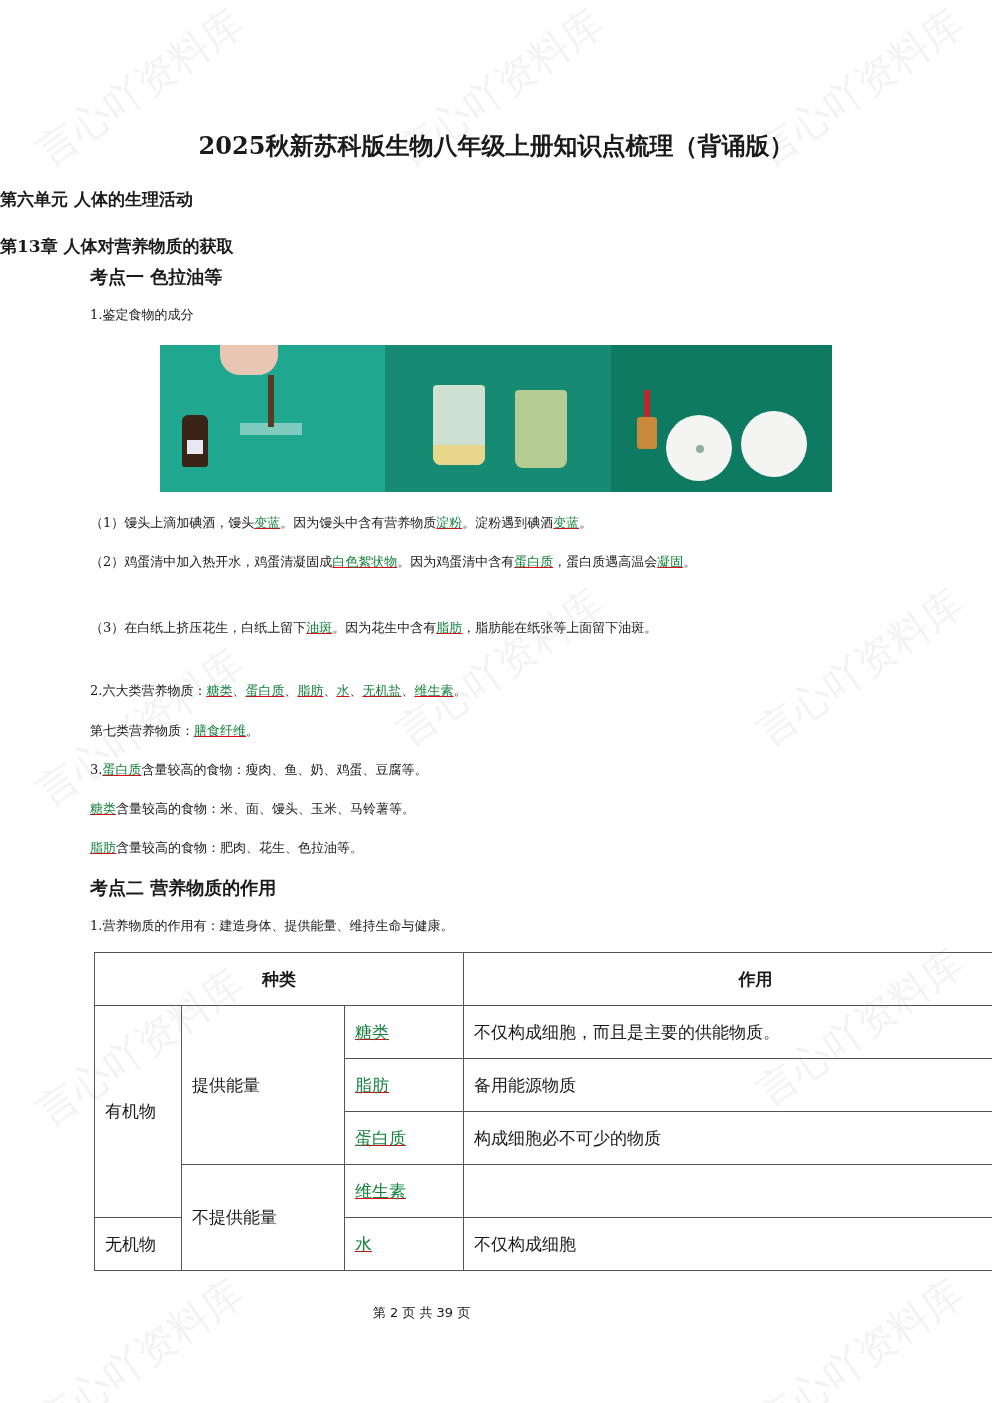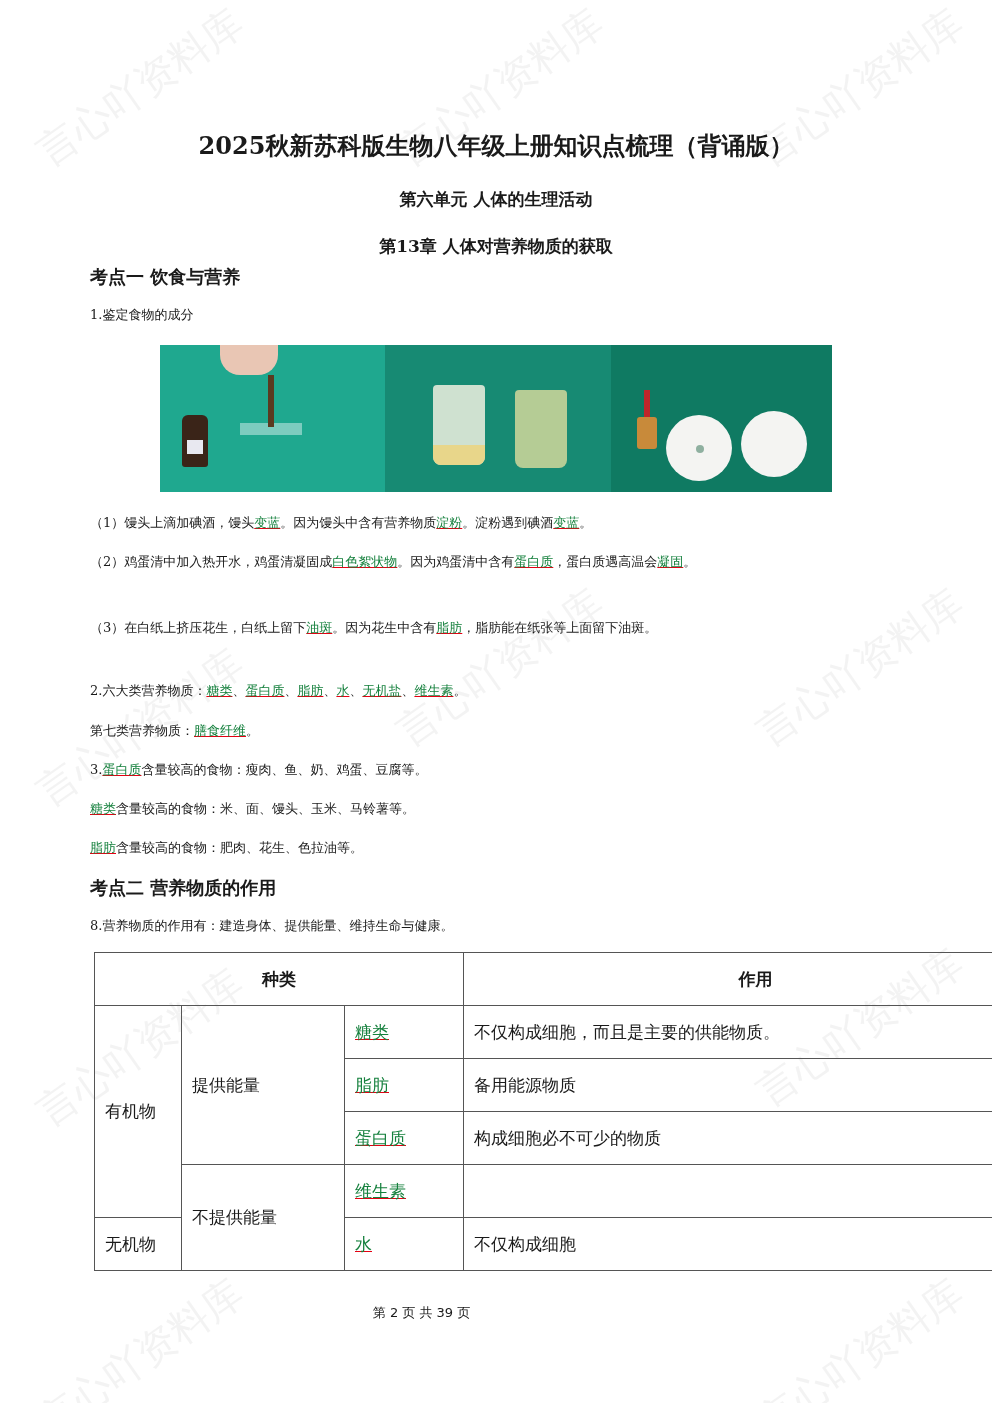--- a/index.html
+++ b/index.html
@@ -1,19 +1,19 @@
 <!DOCTYPE html>
 <html><head>
 <meta charset="utf-8">
 <style>
   html,body{margin:0;padding:0;background:#ffffff;}
   body{width:992px;height:1403px;position:relative;overflow:hidden;font-family:"DejaVu Serif","Liberation Serif",serif;color:#1a1a1a;}
   .wm{position:absolute;font-family:"DejaVu Sans",sans-serif;font-size:40px;color:rgba(190,190,190,0.18);transform:rotate(-35deg);white-space:nowrap;pointer-events:none;}
   .title{position:absolute;top:130px;left:0;width:992px;text-align:center;font-size:24px;font-weight:bold;}
-  .sub{position:absolute;left:0;width:992px;text-align:center;font-size:17px;font-weight:bold;}
+  .sub{position:absolute;left:0;width:992px;text-align:left;font-size:17px;font-weight:bold;}
   .kp{position:absolute;left:90px;font-size:18px;font-weight:bold;}
   .p{position:absolute;left:90px;font-size:13px;line-height:30px;width:820px;}
   .red{color:#15803d;text-decoration:underline;text-decoration-color:#e60012;}
   .photos{position:absolute;left:160px;top:345px;width:672px;height:147px;display:flex;}
   .ph{height:147px;position:relative;overflow:hidden;}
   .ph1{width:225px;background:#1fa88f;}
   .ph2{width:226px;background:#178a73;}
   .ph3{width:221px;background:#0f7a62;}
   table{position:absolute;left:94px;top:952px;width:954px;border-collapse:collapse;font-size:17px;}
   td,th{border:1px solid #555;padding:0 10px;height:52px;text-align:left;font-weight:normal;}
@@ -31,21 +31,21 @@
 <div class="wm" style="left:740px;top:640px;">言心吖资料库</div>
 <div class="wm" style="left:20px;top:1020px;">言心吖资料库</div>
 <div class="wm" style="left:740px;top:1000px;">言心吖资料库</div>
 <div class="wm" style="left:20px;top:1330px;">言心吖资料库</div>
 <div class="wm" style="left:740px;top:1330px;">言心吖资料库</div>
 
 <div class="title">2025秋新苏科版生物八年级上册知识点梳理（背诵版）</div>
 <div class="sub" style="top:188px;">第六单元 人体的生理活动</div>
 <div class="sub" style="top:227px;margin-top:8px;">第13章 人体对营养物质的获取</div>
 
-<div class="kp" style="top:265px;">考点一 饮食与营养</div>
+<div class="kp" style="top:265px;">考点一 色拉油等</div>
 <div class="p" style="top:300px;">1.鉴定食物的成分</div>
 
 <div class="photos">
   <div class="ph ph1">
     <div style="position:absolute;left:22px;top:70px;width:26px;height:52px;background:#3a2418;border-radius:6px 6px 3px 3px;"></div>
     <div style="position:absolute;left:27px;top:95px;width:16px;height:14px;background:#e8e8f0;"></div>
     <div style="position:absolute;left:80px;top:78px;width:62px;height:12px;background:rgba(220,240,240,0.5);"></div>
     <div style="position:absolute;left:108px;top:30px;width:6px;height:52px;background:#5a3a20;"></div>
     <div style="position:absolute;left:60px;top:0;width:58px;height:30px;background:#e9c6b4;border-radius:0 0 20px 20px;"></div>
   </div>
@@ -87,21 +87,21 @@
   <span>3.</span><span class="red">蛋白质</span><span>含量较高的食物：瘦肉、鱼、奶、鸡蛋、豆腐等。</span>
 </div>
 <div class="p" style="top:794px;">
   <span class="red">糖类</span><span>含量较高的食物：米、面、馒头、玉米、马铃薯等。</span>
 </div>
 <div class="p" style="top:833px;">
   <span class="red">脂肪</span><span>含量较高的食物：肥肉、花生、色拉油等。</span>
 </div>
 
 <div class="kp" style="top:876px;">考点二 营养物质的作用</div>
-<div class="p" style="top:911px;">8.营养物质的作用有：建造身体、提供能量、维持生命与健康。</div>
+<div class="p" style="top:911px;">1.营养物质的作用有：建造身体、提供能量、维持生命与健康。</div>
 
 <table>
   <colgroup>
       <col style="width:87px">
       <col style="width:163px">
       <col style="width:119px">
       <col>
     </colgroup>
   <tbody>
       <tr>

